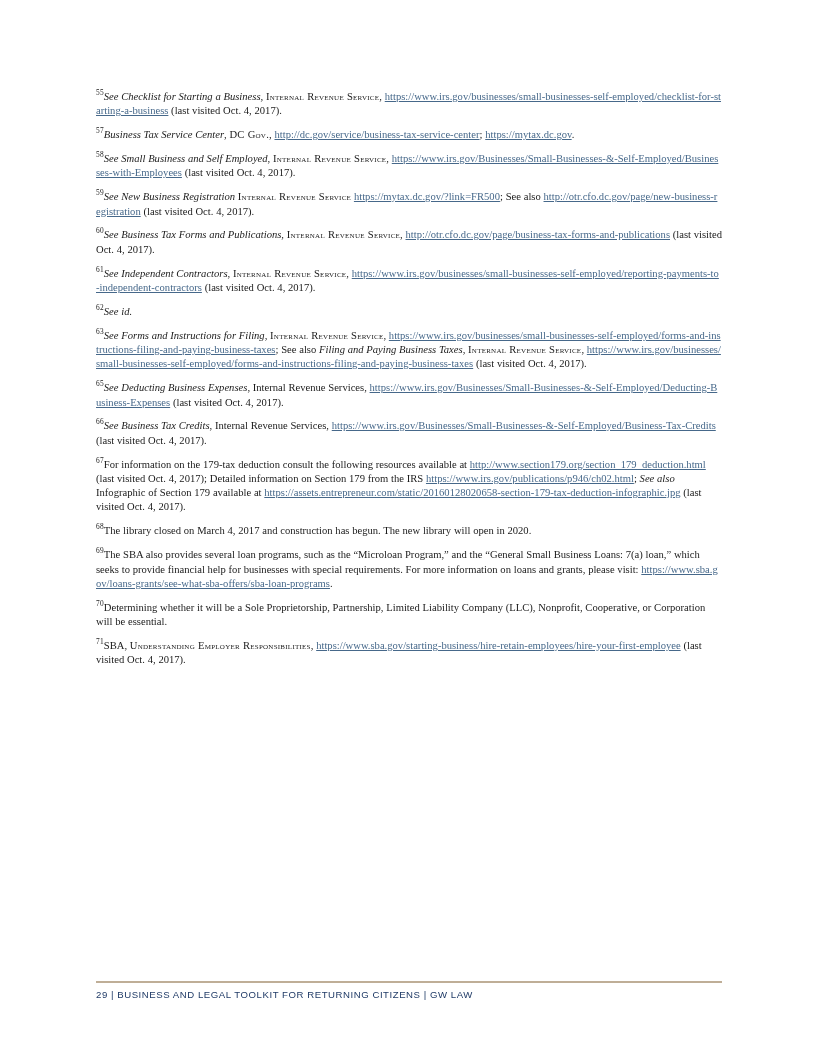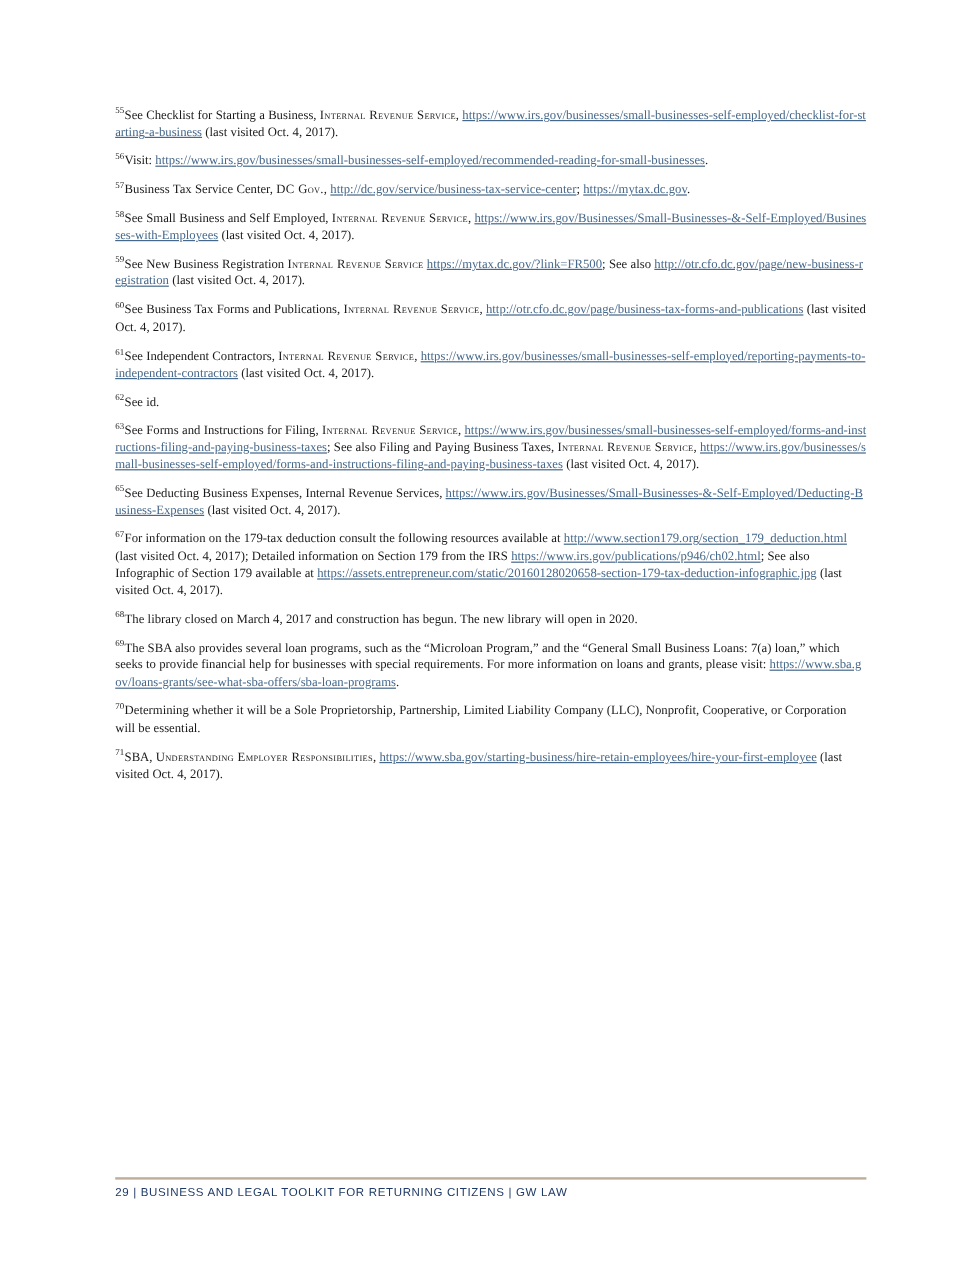--- a/index.html
+++ b/index.html
@@ -37,21 +37,21 @@
     word-spacing: 0.1px;
   }
   .fn:last-child { margin-bottom: 16px; }
   .fnum {
     font-size: 7.4px;
     vertical-align: super;
     line-height: 0;
     letter-spacing: 0.2px;
     font-family: Liberation Serif, serif;
   }
-  .it { }
+  .it { font-style: italic; }
   .sc {
     font-variant: small-caps;
     letter-spacing: 0.25px;
   }
   a.lnk, .lnk {
     color: #46688a;
     text-decoration: underline;
     text-underline-offset: 1px;
     word-break: break-all;
   }
@@ -76,29 +76,29 @@
     white-space: nowrap;
   }
 </style>
 </head>
 <body>
 
 <div class="page">
 
   <div class="content">
       <p class="fn"><span class="fnum">55</span><span class="it">See Checklist for Starting a Business,</span><span> </span><span class="sc">Internal Revenue Service</span><span>, </span><a class="lnk" href="#">https://www.irs.gov/businesses/small-businesses-self-employed/checklist-for-starting-a-business</a><span> (last visited Oct. 4, 2017).</span></p>
-      <p class="fn"><span class="fnum">56</span><span>Visit: </span><a class="lnk" href="#">https://www.irs.gov/businesses/small-businesses-self-employed/recommended-reading-for-small-businesses</a><span>.</span></p>
       <p class="fn"><span class="fnum">57</span><span class="it">Business Tax Service Center</span><span>, </span><span class="sc">DC Gov.</span><span>, </span><a class="lnk" href="#">http://dc.gov/service/business-tax-service-center</a><span>; </span><a class="lnk" href="#">https://mytax.dc.gov</a><span>.</span></p>
       <p class="fn"><span class="fnum">58</span><span class="it">See Small Business and Self Employed</span><span>, </span><span class="sc">Internal Revenue Service</span><span>, </span><a class="lnk" href="#">https://www.irs.gov/Businesses/Small-Businesses-&amp;-Self-Employed/Businesses-with-Employees</a><span> (last visited Oct. 4, 2017).</span></p>
       <p class="fn"><span class="fnum">59</span><span class="it">See New Business Registration</span><span> </span><span class="sc">Internal Revenue Service</span><span> </span><a class="lnk" href="#">https://mytax.dc.gov/?link=FR500</a><span>; See also </span><a class="lnk" href="#">http://otr.cfo.dc.gov/page/new-business-registration</a><span> (last visited Oct. 4, 2017).</span></p>
       <p class="fn"><span class="fnum">60</span><span class="it">See Business Tax Forms and Publications</span><span>, </span><span class="sc">Internal Revenue Service</span><span>, </span><a class="lnk" href="#">http://otr.cfo.dc.gov/page/business-tax-forms-and-publications</a><span> (last visited Oct. 4, 2017).</span></p>
       <p class="fn"><span class="fnum">61</span><span class="it">See Independent Contractors</span><span>, </span><span class="sc">Internal Revenue Service</span><span>, </span><a class="lnk" href="#">https://www.irs.gov/businesses/small-businesses-self-employed/reporting-payments-to-independent-contractors</a><span> (last visited Oct. 4, 2017).</span></p>
       <p class="fn"><span class="fnum">62</span><span class="it">See id.</span></p>
       <p class="fn"><span class="fnum">63</span><span class="it">See Forms and Instructions for Filing</span><span>, </span><span class="sc">Internal Revenue Service</span><span>, </span><a class="lnk" href="#">https://www.irs.gov/businesses/small-businesses-self-employed/forms-and-instructions-filing-and-paying-business-taxes</a><span>; See also </span><span class="it">Filing and Paying Business Taxes</span><span>, </span><span class="sc">Internal Revenue Service</span><span>, </span><a class="lnk" href="#">https://www.irs.gov/businesses/small-businesses-self-employed/forms-and-instructions-filing-and-paying-business-taxes</a><span> (last visited Oct. 4, 2017).</span></p>
       <p class="fn"><span class="fnum">65</span><span class="it">See Deducting Business Expenses</span><span>, Internal Revenue Services, </span><a class="lnk" href="#">https://www.irs.gov/Businesses/Small-Businesses-&amp;-Self-Employed/Deducting-Business-Expenses</a><span> (last visited Oct. 4, 2017).</span></p>
+      <p class="fn"><span class="fnum">66</span><span class="it">See Business Tax Credits</span><span>, Internal Revenue Services, </span><a class="lnk" href="#">https://www.irs.gov/Businesses/Small-Businesses-&amp;-Self-Employed/Business-Tax-Credits</a><span> (last visited Oct. 4, 2017).</span></p>
       <p class="fn"><span class="fnum">67</span><span>For information on the 179-tax deduction consult the following resources available at </span><a class="lnk" href="#">http://www.section179.org/section_179_deduction.html</a><span> (last visited Oct. 4, 2017); Detailed information on Section 179 from the IRS </span><a class="lnk" href="#">https://www.irs.gov/publications/p946/ch02.html</a><span>; </span><span class="it">See also</span><span> Infographic of Section 179 available at </span><a class="lnk" href="#">https://assets.entrepreneur.com/static/20160128020658-section-179-tax-deduction-infographic.jpg</a><span> (last visited Oct. 4, 2017).</span></p>
       <p class="fn"><span class="fnum">68</span><span>The library closed on March 4, 2017 and construction has begun. The new library will open in 2020.</span></p>
       <p class="fn"><span class="fnum">69</span><span>The SBA also provides several loan programs, such as the “Microloan Program,” and the “General Small Business Loans: 7(a) loan,” which seeks to provide financial help for businesses with special requirements. For more information on loans and grants, please visit: </span><a class="lnk" href="#">https://www.sba.gov/loans-grants/see-what-sba-offers/sba-loan-programs</a><span>.</span></p>
       <p class="fn"><span class="fnum">70</span><span>Determining whether it will be a Sole Proprietorship, Partnership, Limited Liability Company (LLC), Nonprofit, Cooperative, or Corporation will be essential.</span></p>
       <p class="fn"><span class="fnum">71</span><span>SBA, </span><span class="sc">Understanding Employer Responsibilities</span><span>, </span><a class="lnk" href="#">https://www.sba.gov/starting-business/hire-retain-employees/hire-your-first-employee</a><span> (last visited Oct. 4, 2017).</span></p>
     </div>
 
   <div class="footer-rule"></div>
 
   <div class="footer">29 | BUSINESS AND LEGAL TOOLKIT FOR RETURNING CITIZENS | GW LAW</div>

